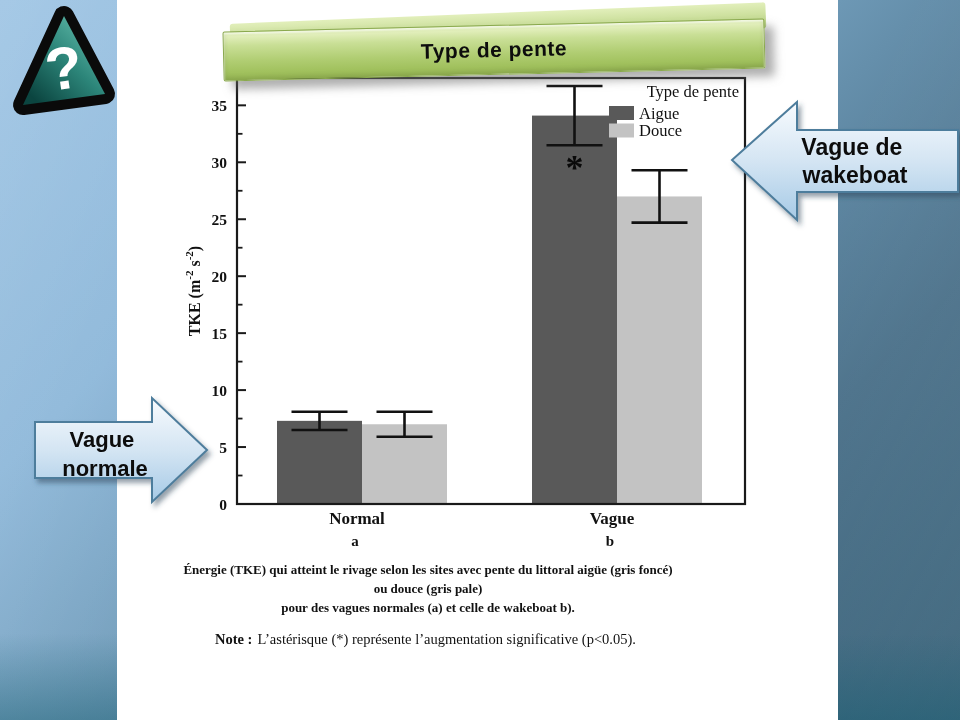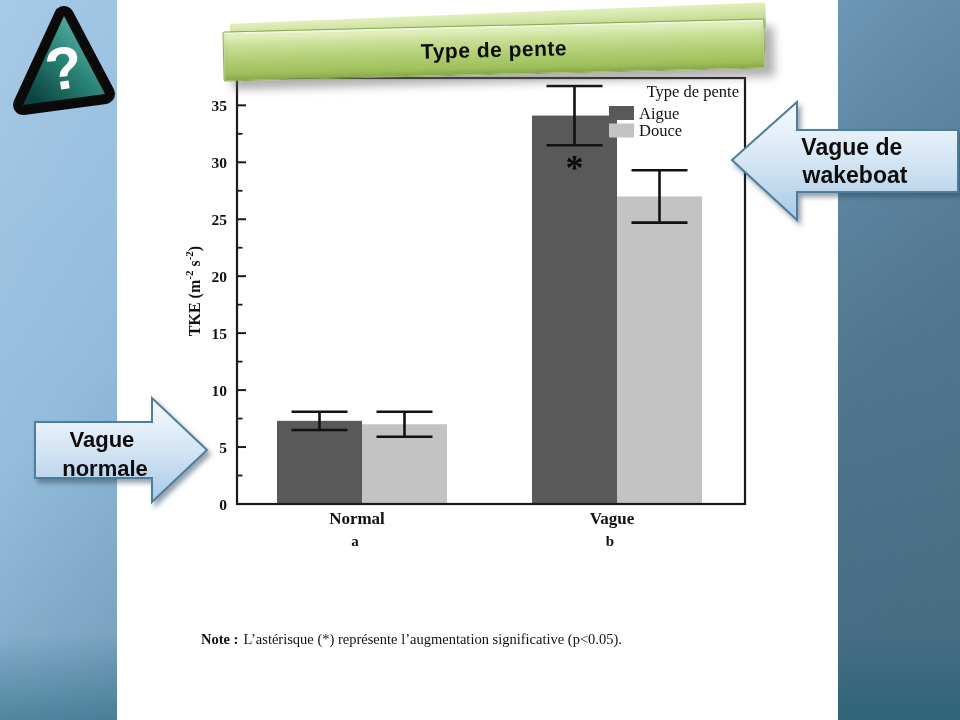--- a/index.html
+++ b/index.html
@@ -34,21 +34,21 @@
   .axisTitle{font:bold 16px "Liberation Serif","DejaVu Serif",serif;fill:#111;}
   .legendTitle{font:16.5px "Liberation Serif","DejaVu Serif",serif;fill:#111;}
   .legendLabel{font:16.5px "Liberation Serif","DejaVu Serif",serif;fill:#111;}
   .annotation{font:bold 36px "Liberation Serif","DejaVu Serif",serif;fill:#0a0a0a;}
 
   
   .caption{position:absolute;left:137px;top:560px;width:582px;text-align:center;z-index:2;
     font-family:"Liberation Serif","DejaVu Serif",serif;font-weight:bold;font-size:13px;
     line-height:19px;color:#111;}
   .caption div{white-space:nowrap;}
-  .note{position:absolute;left:201px;top:631px;z-index:2;
+  .note{position:absolute;left:215px;top:631px;z-index:2;
     font-family:"Liberation Serif","DejaVu Serif",serif;font-size:14.5px;color:#111;}
   .note-prefix{font-weight:bold;margin-right:5px;}
 
   
   .callout{position:absolute;z-index:5;overflow:visible;}
   #callout-left{left:25px;top:388px;}
   #callout-right{left:725px;top:90px;}
   .calloutText{font-family:"Liberation Sans","DejaVu Sans",sans-serif;font-weight:bold;fill:#0c0c0c;}
 
   
@@ -123,20 +123,25 @@
         <text x="610" y="546" text-anchor="middle" class="subLabel">b</text>
         <text x="739" y="97" text-anchor="end" class="legendTitle">Type de pente</text>
         <rect x="609" y="106" width="25" height="14" fill="#595959"></rect>
         <text x="639" y="118.5" class="legendLabel">Aigue</text>
         <rect x="609" y="123.5" width="25" height="14" fill="#c3c3c3"></rect>
         <text x="639" y="136" class="legendLabel">Douce</text>
         <text x="574.5" y="180.42780748663102" text-anchor="middle" class="annotation">*</text>
       </g>
   </svg>
 
+  <div class="caption">
+    <div>Énergie (TKE) qui atteint le rivage selon les sites avec pente du littoral aigüe (gris foncé)</div>
+    <div>ou douce (gris pale)</div>
+    <div>pour des vagues normales (a) et celle de wakeboat b).</div>
+  </div>
 
   <div class="note">
     <span class="note-prefix">Note :</span><span>L’astérisque (*) représente l’augmentation significative (p&lt;0.05).</span>
   </div>
 
   <svg id="callout-left" class="callout" width="195" height="130" viewBox="0 0 195 130">
     <defs>
       <linearGradient id="calloutGrad" x1="0" y1="0" x2="0" y2="1">
         <stop offset="0" stop-color="#f8fbfe"></stop>
         <stop offset="0.5" stop-color="#d4e5f3"></stop>

